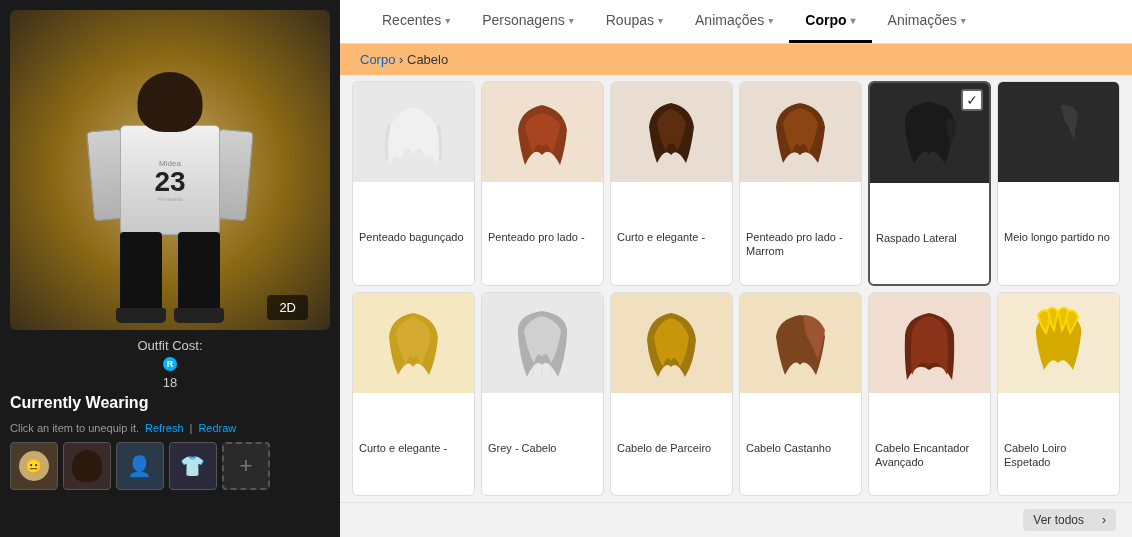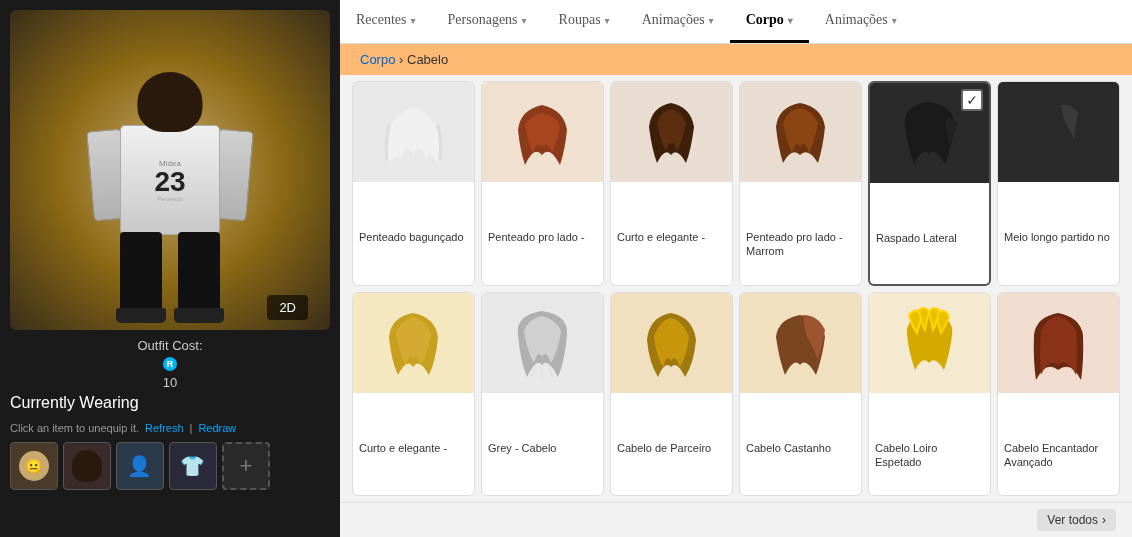--- a/index.html
+++ b/index.html
@@ -72,21 +72,21 @@
       height: 14px;
       background: #00b2ff;
       border-radius: 50%;
       font-size: 9px;
       color: #fff;
       font-weight: bold;
     }
 
     .currently-wearing {
       font-size: 16px;
-      font-weight: normal;
+      font-weight: bold;
       color: #fff;
       margin-top: 4px;
     }
 
     .click-hint {
       font-size: 11px;
       color: #999;
       margin-top: 10px;
       display: flex;
       align-items: center;
@@ -157,22 +157,21 @@
       flex: 1;
       background: #f2f2f2;
       display: flex;
       flex-direction: column;
     }
 
     .nav-tabs {
       background: #fff;
       display: flex;
       border-bottom: 1px solid #ddd;
-      padding: 0 0;
-      font-family: Liberation Serif, serif;
+      padding: 0 26px;
     }
 
     .nav-tab {
       padding: 12px 16px;
       font-size: 14px;
       color: #555;
       cursor: pointer;
       display: flex;
       align-items: center;
       gap: 4px;
@@ -271,21 +270,21 @@
       font-size: 13px;
       color: #0066cc;
       cursor: pointer;
       background: #f2f2f2;
       border-top: 1px solid #e0e0e0;
     }
 
     .ver-todos-btn {
       display: inline-flex;
       align-items: center;
-      gap: 4px;
+      gap: 18px;
       background: #e0e0e0;
       border: none;
       padding: 4px 10px;
       border-radius: 4px;
       font-size: 12px;
       cursor: pointer;
       color: #333;
     }
   </style>
 </head>
@@ -312,21 +311,21 @@
 
       <div style="position:absolute;top:238px;left:26px;width:50px;height:15px;background:#222;border-radius:3px 3px 5px 5px;z-index:3;"></div>
       <div style="position:absolute;top:238px;left:84px;width:50px;height:15px;background:#222;border-radius:3px 3px 5px 5px;z-index:3;"></div>
     </div>
     <button class="view-2d-btn">2D</button>
   </div>
 
   <div class="outfit-cost">
     <span>Outfit Cost:</span>
     <span class="robux-icon">R</span>
-    <span>10</span>
+    <span>18</span>
   </div>
 
   <div class="currently-wearing">Currently Wearing</div>
 
   <div class="click-hint">
     <span>Click an item to unequip it.</span>
     <a>Refresh</a>
     <span>|</span>
     <a>Redraw</a>
   </div>
@@ -475,48 +474,48 @@
         <div class="item-name">Cabelo de Parceiro</div>
       </div>
       <div class="item-card">
         <div class="item-thumb" style="background: rgb(240, 224, 192);">
           <svg width="65" height="75" viewBox="0 0 65 75">
             <path d="M8,32 Q10,14 32,10 Q54,14 57,32 Q54,54 48,70 Q38,52 32,60 Q26,52 17,70 Q11,54 8,32Z" fill="#7B4520"></path>
             <path d="M35,10 Q50,10 57,25 Q55,38 50,55 Q44,40 38,30 Q36,18 35,10Z" fill="#9B5530"></path>
           </svg>
         </div>
         <div class="item-name">Cabelo Castanho</div>
+      </div>
+      <div class="item-card">
+        <div class="item-thumb" style="background: rgb(240, 221, 208);">
+          <svg width="65" height="75" viewBox="0 0 65 75">
+            <path d="M8,30 Q10,12 32,8 Q54,12 57,30 Q58,55 55,75 Q45,55 32,65 Q20,55 10,75 Q7,55 8,30Z" fill="#6B2810"></path>
+            <path d="M15,26 Q20,13 32,11 Q44,13 50,26 Q52,48 50,70 Q41,52 32,60 Q23,52 15,70 Q13,48 15,26Z" fill="#8B3318"></path>
+          </svg>
+        </div>
+        <div class="item-name">Cabelo Encantador Avançado</div>
       </div>
       <div class="item-card">
         <div class="item-thumb" style="background: rgb(245, 234, 208);">
           <svg width="65" height="75" viewBox="0 0 65 75">
             <path d="M10,30 Q8,12 32,8 Q58,12 55,30 Q53,48 47,65 Q38,50 32,58 Q26,50 18,65 Q12,48 10,30Z" fill="#D4AA00"></path>
             <path d="M25,8 Q18,2 12,10 Q15,22 20,28"></path>
             <path d="M32,7 Q28,0 22,5 Q24,18 28,25"></path>
             <path d="M40,8 Q48,2 52,12 Q48,22 44,28"></path>
             <path d="M32,7 Q36,0 42,5 Q40,18 36,25"></path>
             <g stroke="#FFD700" stroke-width="2" fill="#E8C000">
               <path d="M25,8 Q18,2 12,10 Q15,22 20,28 Q24,16 25,8Z"></path>
               <path d="M32,7 Q28,0 22,5 Q24,18 28,25 Q30,14 32,7Z"></path>
               <path d="M40,8 Q48,2 52,12 Q48,22 44,28 Q40,16 40,8Z"></path>
               <path d="M32,7 Q36,0 42,5 Q40,18 36,25 Q34,14 32,7Z"></path>
             </g>
           </svg>
         </div>
         <div class="item-name">Cabelo Loiro Espetado</div>
       </div>
-      <div class="item-card">
-        <div class="item-thumb" style="background: rgb(240, 221, 208);">
-          <svg width="65" height="75" viewBox="0 0 65 75">
-            <path d="M8,30 Q10,12 32,8 Q54,12 57,30 Q58,55 55,75 Q45,55 32,65 Q20,55 10,75 Q7,55 8,30Z" fill="#6B2810"></path>
-            <path d="M15,26 Q20,13 32,11 Q44,13 50,26 Q52,48 50,70 Q41,52 32,60 Q23,52 15,70 Q13,48 15,26Z" fill="#8B3318"></path>
-          </svg>
-        </div>
-        <div class="item-name">Cabelo Encantador Avançado</div>
-      </div>
     </div>
 
   <div class="ver-todos">
     <button class="ver-todos-btn">
       <span>Ver todos</span>
       <span>›</span>
     </button>
   </div>
 </div>
 

